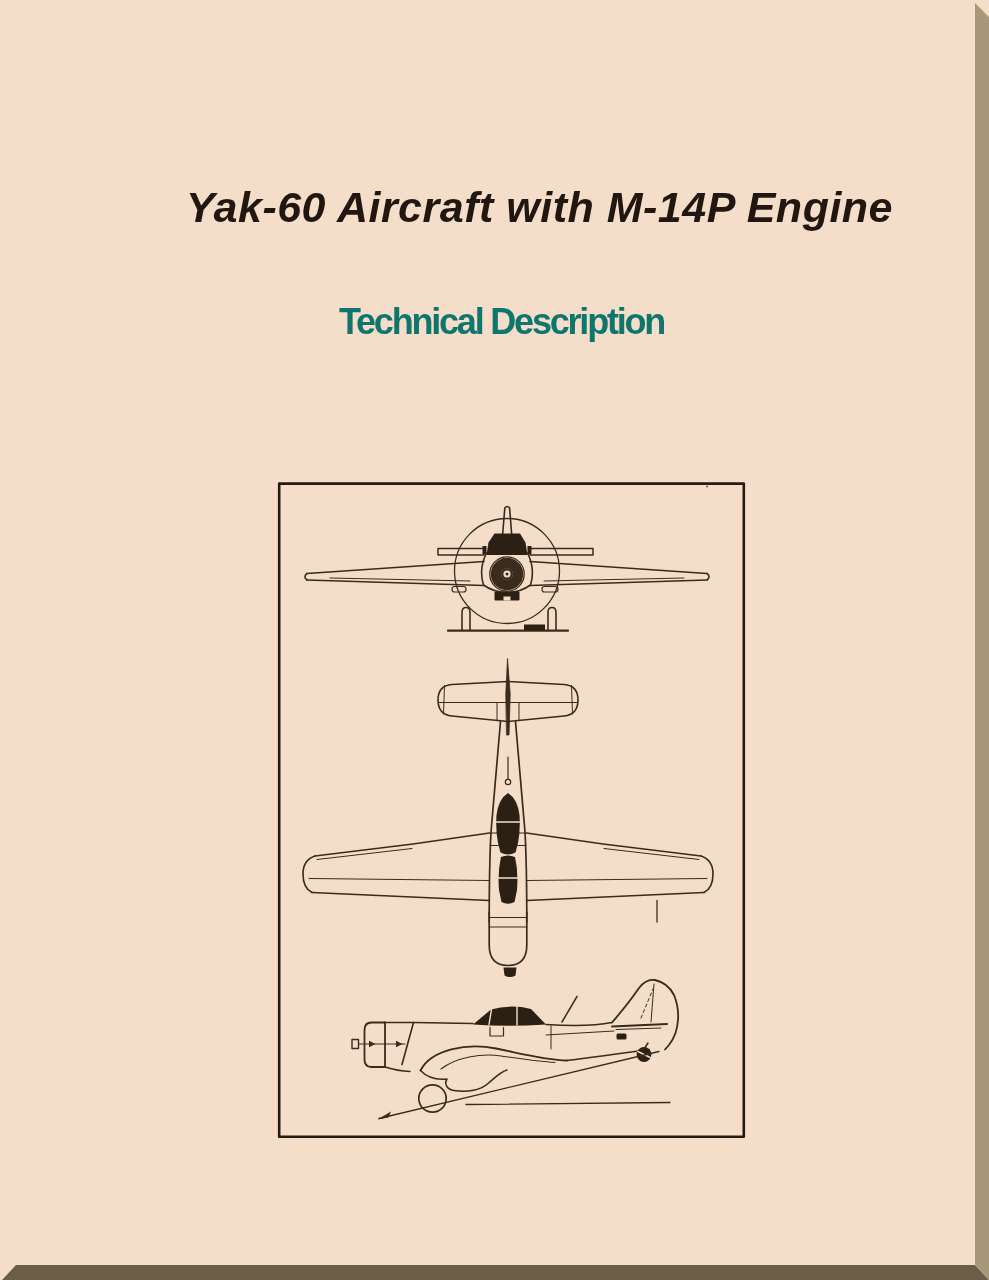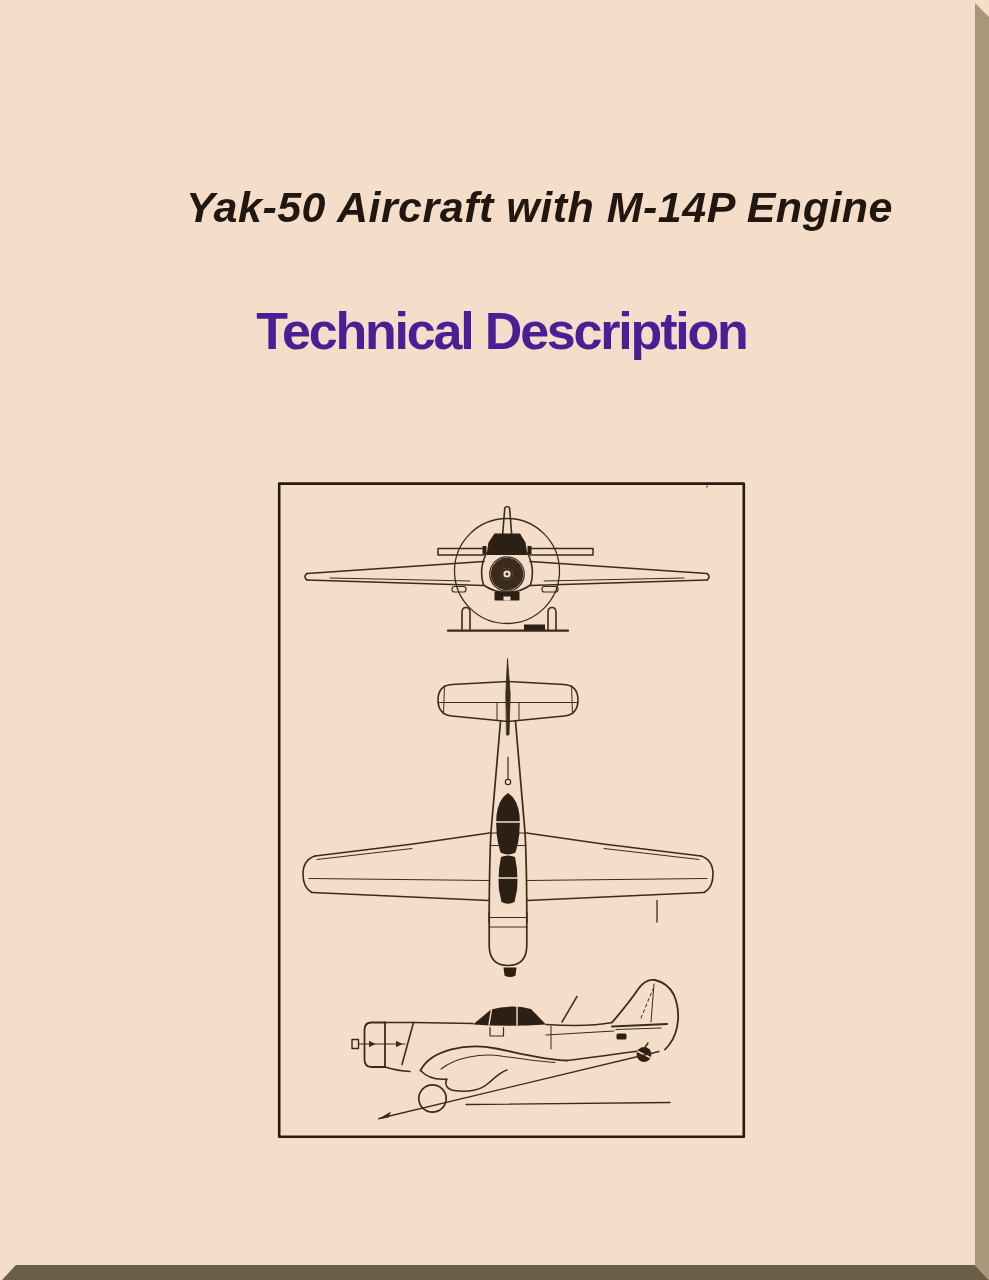--- a/index.html
+++ b/index.html
@@ -14,42 +14,42 @@
     position:absolute;top:183px;left:0;width:100%;
     text-align:center;margin:0;
     font-style:italic;font-weight:bold;
     font-size:43px;letter-spacing:0.5px;
     color:#211710;white-space:nowrap;
   }
   .title .shift{position:relative;left:45px;}
   .subtitle{
     position:absolute;top:301px;left:0;width:100%;
     text-align:center;margin:0;
-    font-weight:bold;font-size:52px;letter-spacing:-2.2px;
-    color:#4c1d95;white-space:nowrap;
+    font-weight:bold;font-size:36px;letter-spacing:-2.2px;
+    color:#0f766e;white-space:nowrap;
   }
   .subtitle .shift{position:relative;left:7px;}
   svg.figure{position:absolute;left:0;top:0;}
   .edge-right{
     position:absolute;top:0;right:0;width:14px;height:100%;
     background:#a69878;z-index:3;
     clip-path:polygon(0 3px, 100% 17px, 100% 100%, 0 calc(100% - 15px));
   }
   .edge-bottom{
     position:absolute;left:0;bottom:0;width:100%;height:15px;
     background:#6a5e46;z-index:2;
     clip-path:polygon(16px 0, calc(100% - 14px) 0, 100% 100%, 2px 100%);
   }
 </style>
 </head>
 <body>
 
 <div class="page">
 
-  <h1 class="title"><span class="shift">Yak-50 Aircraft with M-14P Engine</span></h1>
+  <h1 class="title"><span class="shift">Yak-60 Aircraft with M-14P Engine</span></h1>
 
   <h2 class="subtitle"><span class="shift">Technical Description</span></h2>
 
   <svg class="figure" width="989" height="1280" viewBox="0 0 989 1280" fill="none" stroke-linecap="round" stroke-linejoin="round">
 
     <rect x="279.2" y="483.6" width="464.6" height="653.2" stroke="#241a10" stroke-width="2.6"></rect>
     <circle cx="707" cy="486.5" r="1.1" fill="#7a6a55"></circle>
 
     <g stroke="#3a2b1d" stroke-width="1.6">
       <circle cx="507" cy="571" r="52.5" stroke-width="1.3"></circle>

